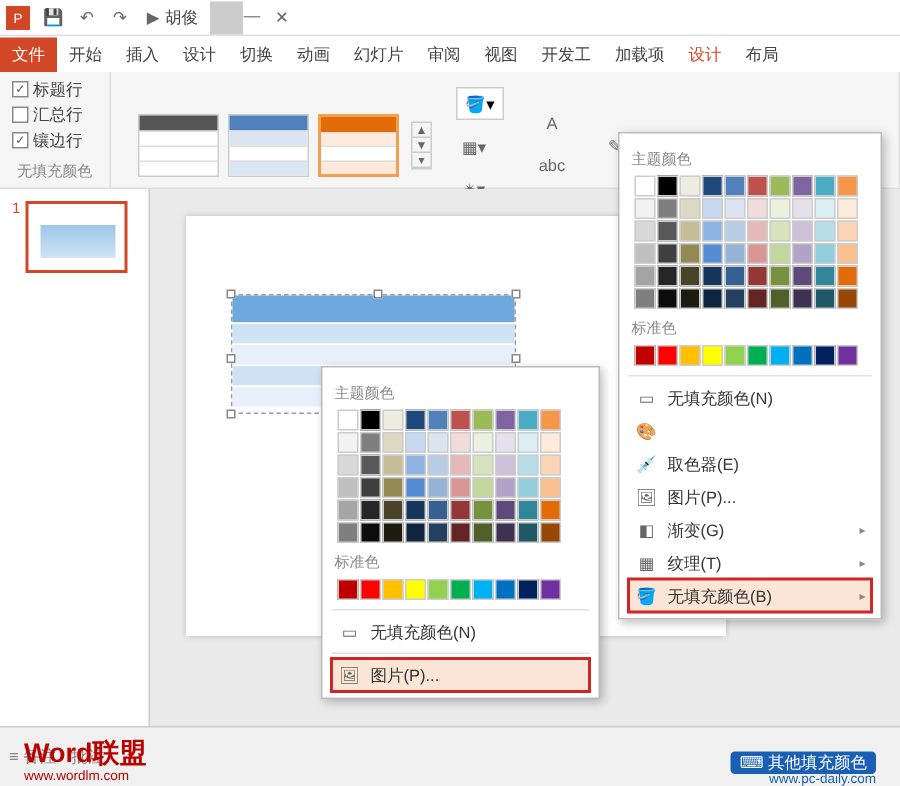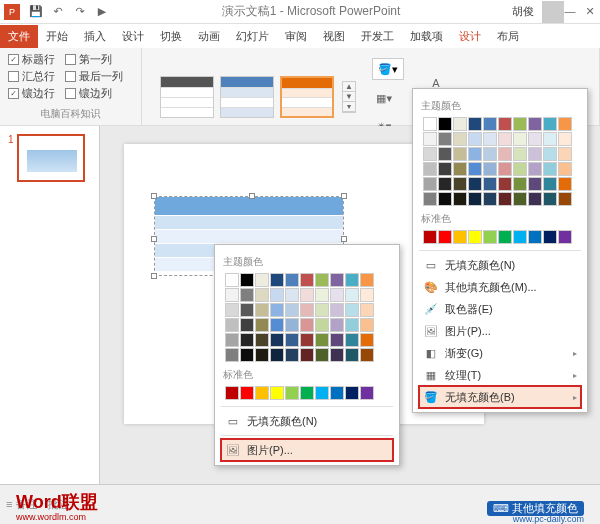--- a/index.html
+++ b/index.html
@@ -67,21 +67,20 @@
 <body>
 
 <div class="titlebar">
   <div class="icon">P</div>
   <div class="qat">
     <div class="qat-btn">💾</div>
     <div class="qat-btn">↶</div>
     <div class="qat-btn">↷</div>
     <div class="qat-btn">▶</div>
   </div>
-  <div class="title">演示文稿1 - Microsoft PowerPoint</div>
   <span class="user">胡俊</span>
   <div class="avatar"></div>
   <div class="wincontrols">
     <span>—</span>
     <span>✕</span>
   </div>
 </div>
 
 <div class="tabs">
   <div class="tab file">文件</div>
@@ -109,36 +108,22 @@
           </label>
         <label class="chk">
             <span class="box"></span>
             <span>汇总行</span>
           </label>
         <label class="chk">
             <span class="box">✓</span>
             <span>镶边行</span>
           </label>
       </div>
-      <div class="opts-col">
-        <label class="chk">
-            <span class="box"></span>
-            <span>第一列</span>
-          </label>
-        <label class="chk">
-            <span class="box"></span>
-            <span>最后一列</span>
-          </label>
-        <label class="chk">
-            <span class="box"></span>
-            <span>镶边列</span>
-          </label>
-      </div>
-    </div>
-    <div class="group-label">电脑百科知识</div>
+    </div>
+    <div class="group-label">无填充颜色</div>
   </div>
 
   <div class="group" style="flex:1">
     <div class="group-body styles-gallery">
       <div class="style-thumb">
           <div class="hdr" style="background:#555"></div>
           <div class="row"></div>
           <div class="row"></div>
           <div class="row"></div>
         </div>
@@ -277,21 +262,20 @@
       <div class="swatch" style="background: rgb(0, 32, 96);"></div>
       <div class="swatch" style="background: rgb(112, 48, 160);"></div>
     </div>
   <div class="dd-sep"></div>
   <div class="dd-item">
       <span class="ico">▭</span>
       <span>无填充颜色(N)</span>
     </div>
   <div class="dd-item">
       <span class="ico">🎨</span>
-      <span>其他填充颜色(M)...</span>
     </div>
   <div class="dd-item">
       <span class="ico">💉</span>
       <span>取色器(E)</span>
     </div>
   <div class="dd-item">
       <span class="ico">🖼</span>
       <span>图片(P)...</span>
     </div>
   <div class="dd-item">

